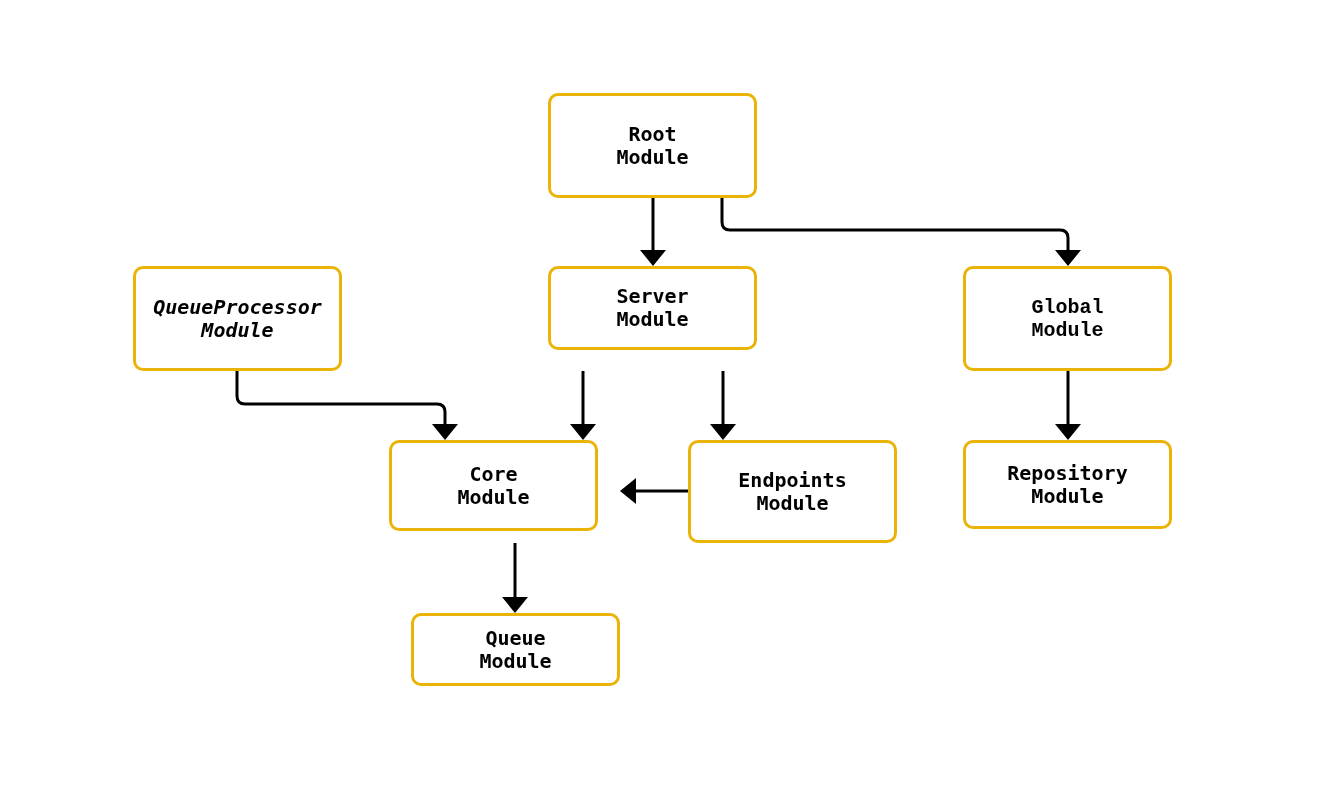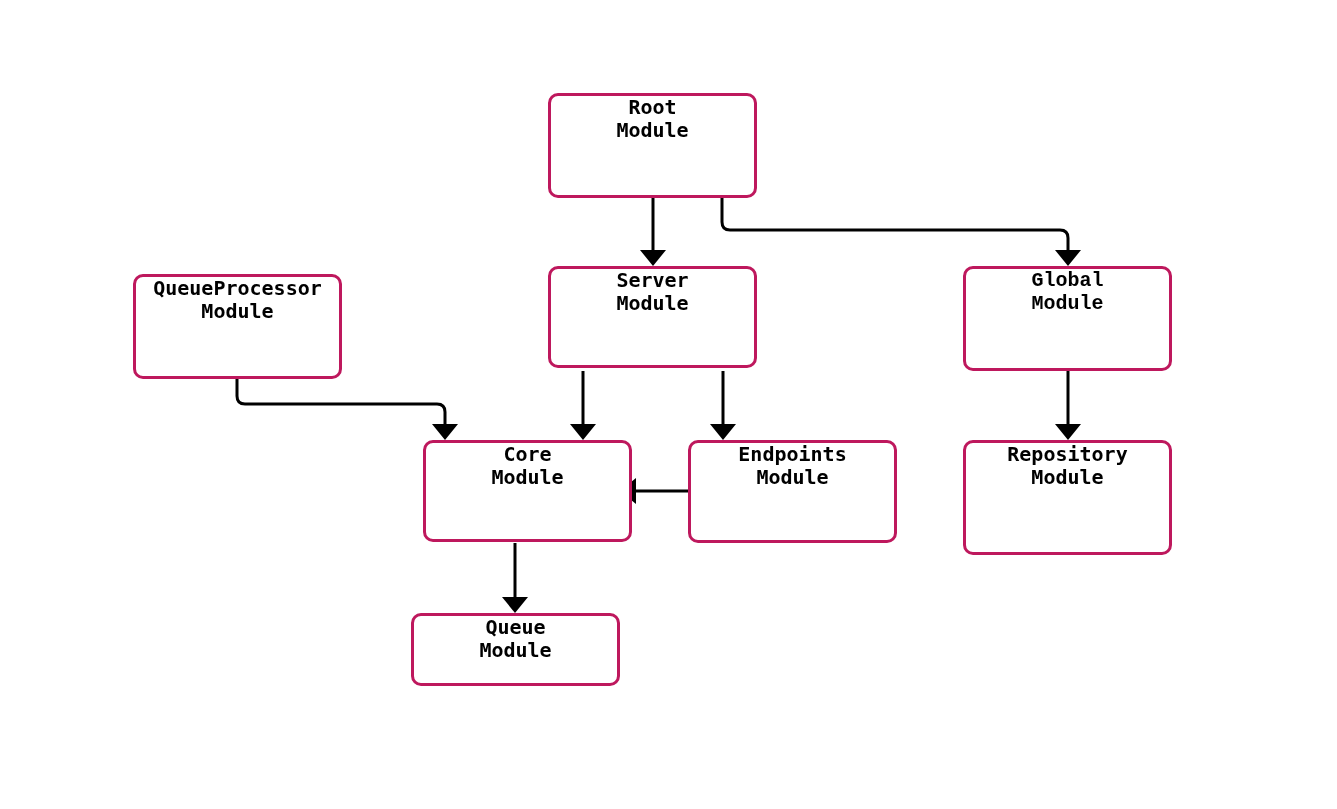--- a/index.html
+++ b/index.html
@@ -30,40 +30,41 @@
   }
   .arrowhead {
     fill: #000000;
     stroke: none;
   }
   .node {
     position: absolute;
     width: 209px;
     box-sizing: border-box;
     background: #ffffff;
-    border: 3px solid #be185d;
+    border: 3px solid #eab308;
     border-radius: 10px;
     display: flex;
+    align-items: center;
     justify-content: center;
     text-align: center;
   }
   .node-label {
     white-space: pre-line;
     font-weight: bold;
     font-size: 20px;
     line-height: 23px;
     color: #000000;
   }
   .node-root          { left: 548px;  top: 93px;  height: 105px; }
-  .node-queueprocessor{ left: 133px;  top: 274px; height: 105px; }
-  .node-server        { left: 548px;  top: 266px; height: 102px; }
+  .node-queueprocessor{ left: 133px;  top: 266px; height: 105px; font-style: italic; }
+  .node-server        { left: 548px;  top: 266px; height: 84px; }
   .node-global        { left: 963px;  top: 266px; height: 105px; font-family: Liberation Mono, monospace; }
-  .node-core          { left: 423px;  top: 440px; height: 102px; }
+  .node-core          { left: 389px;  top: 440px; height: 91px; }
   .node-endpoints     { left: 688px;  top: 440px; height: 103px; }
-  .node-repository    { left: 963px;  top: 440px; height: 115px; }
+  .node-repository    { left: 963px;  top: 440px; height: 89px; }
   .node-queue         { left: 411px;  top: 613px; height: 73px; }
 </style>
 </head>
 <body>
 
 <div class="canvas">
 
   <svg class="edges-layer" viewBox="0 0 1337 809" xmlns="http://www.w3.org/2000/svg">
 
     <path class="edge" d="M 653 198 L 653 251"></path>

